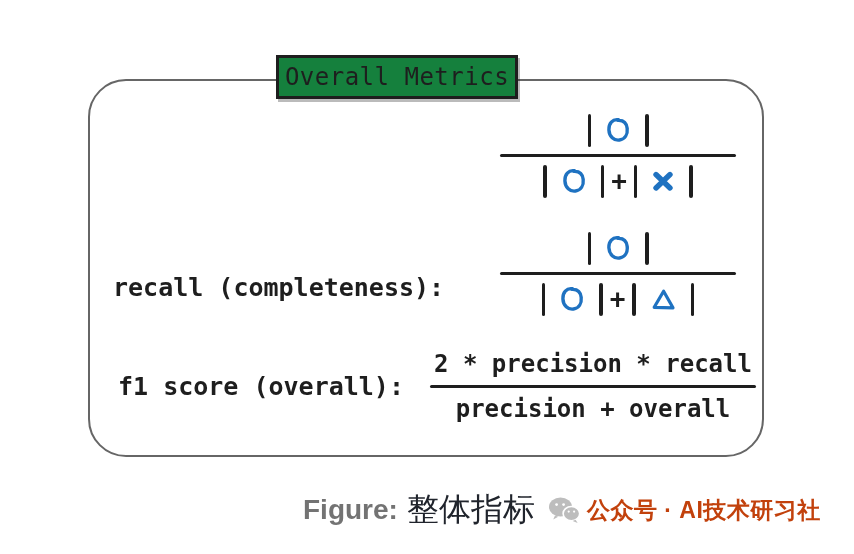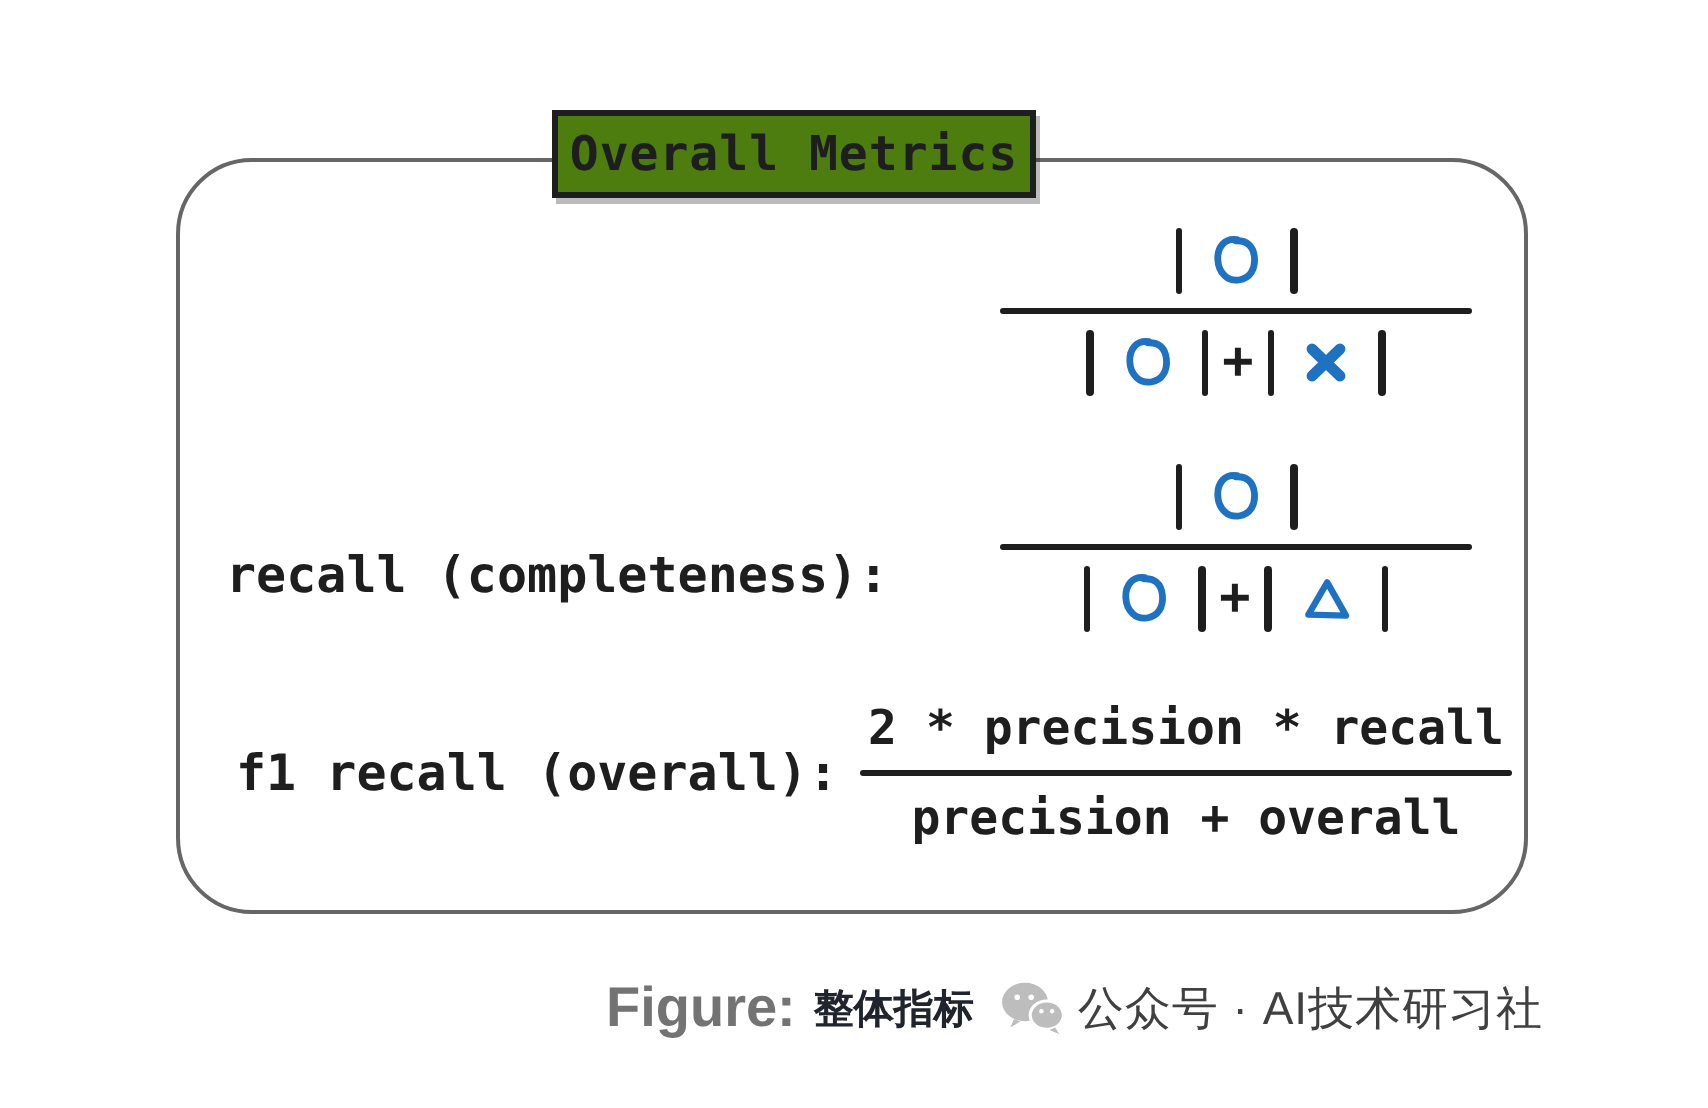--- a/index.html
+++ b/index.html
@@ -6,45 +6,45 @@
   .canvas{
     position:relative;width:854px;height:554px;background:#ffffff;overflow:hidden;
     font-family:"DejaVu Sans Mono","Liberation Mono",monospace;color:#1e1e1e;
   }
   .frame{
     position:absolute;left:88px;top:79px;width:672px;height:374px;
     border:2.5px solid #666666;border-radius:38px;background:transparent;
   }
   .title-box{
     position:absolute;left:276px;top:55px;width:236px;height:38px;
-    border:3px solid #1e1e1e;background:#4d7c0f;
+    border:3px solid #1e1e1e;background:#15803d;
     box-shadow:2px 3px 0 rgba(30,30,30,0.30);
     display:flex;align-items:center;justify-content:center;
-    font-size:24px;font-weight:700;letter-spacing:0.5px;z-index:5;
+    font-size:24px;font-weight:400;letter-spacing:0.5px;z-index:5;
   }
   .row-label{
     position:absolute;font-size:25px;font-weight:700;line-height:30px;white-space:nowrap;
   }
   .fraction{position:absolute;display:flex;flex-direction:column;align-items:center;}
   .frac-row{
     height:40px;display:flex;align-items:center;justify-content:center;gap:6px;
   }
   .frac-line{align-self:stretch;height:3px;background:#1e1e1e;border-radius:2px;margin:4px 0;}
   .vbar{width:3.5px;height:33px;background:#1e1e1e;border-radius:2px;display:inline-block;}
   .sym{display:inline-flex;align-items:center;justify-content:center;margin:0 9px;color:#1f72c1;}
   .plus{font-size:26px;font-weight:700;line-height:26px;color:#1e1e1e;margin:0 1px;}
   .frac-text{font-size:24px;font-weight:700;line-height:34px;white-space:nowrap;}
   .footer{
     position:absolute;left:303px;top:488px;display:flex;align-items:center;gap:9px;
     font-family:"Liberation Sans","DejaVu Sans",sans-serif;white-space:nowrap;
   }
   .figure-label{font-size:28px;font-weight:700;color:#737373;}
-  .figure-title{font-size:20px;font-weight:700;color:#20242c;}
+  .figure-title{font-size:32px;font-weight:400;color:#20242c;}
   .watermark{display:flex;align-items:center;gap:7px;margin-left:4px;}
-  .watermark-text{font-size:23px;color:#404040;font-weight:400;letter-spacing:0.5px;}
+  .watermark-text{font-size:23px;color:#c2410c;font-weight:700;letter-spacing:0.5px;}
 </style>
 </head>
 <body>
 
 <div class="canvas">
 
   <div class="frame"></div>
 
   <div class="title-box">
     <span>Overall Metrics</span>
@@ -106,21 +106,21 @@
       <span class="vbar"></span>
       <span class="sym">
         <svg width="25" height="23" viewBox="0 0 25 23">
             <path d="M12.6 3.2 L22 19.8 L3.2 19.3 Z" fill="none" stroke="currentColor" stroke-width="3.2" stroke-linejoin="round" stroke-linecap="round"></path>
           </svg>
       </span>
       <span class="vbar"></span>
     </div>
   </div>
 
-  <div class="row-label" style="left:118px;top:372px">f1 recall (overall):</div>
+  <div class="row-label" style="left:118px;top:372px">f1 score (overall):</div>
 
   <div class="fraction" style="left:430px;top:347px;width:326px">
     <div class="frac-text">2 * precision * recall</div>
     <div class="frac-line"></div>
     <div class="frac-text">precision + overall</div>
   </div>
 
   <div class="footer">
     <span class="figure-label">Figure:</span>
     <span class="figure-title">整体指标</span>

